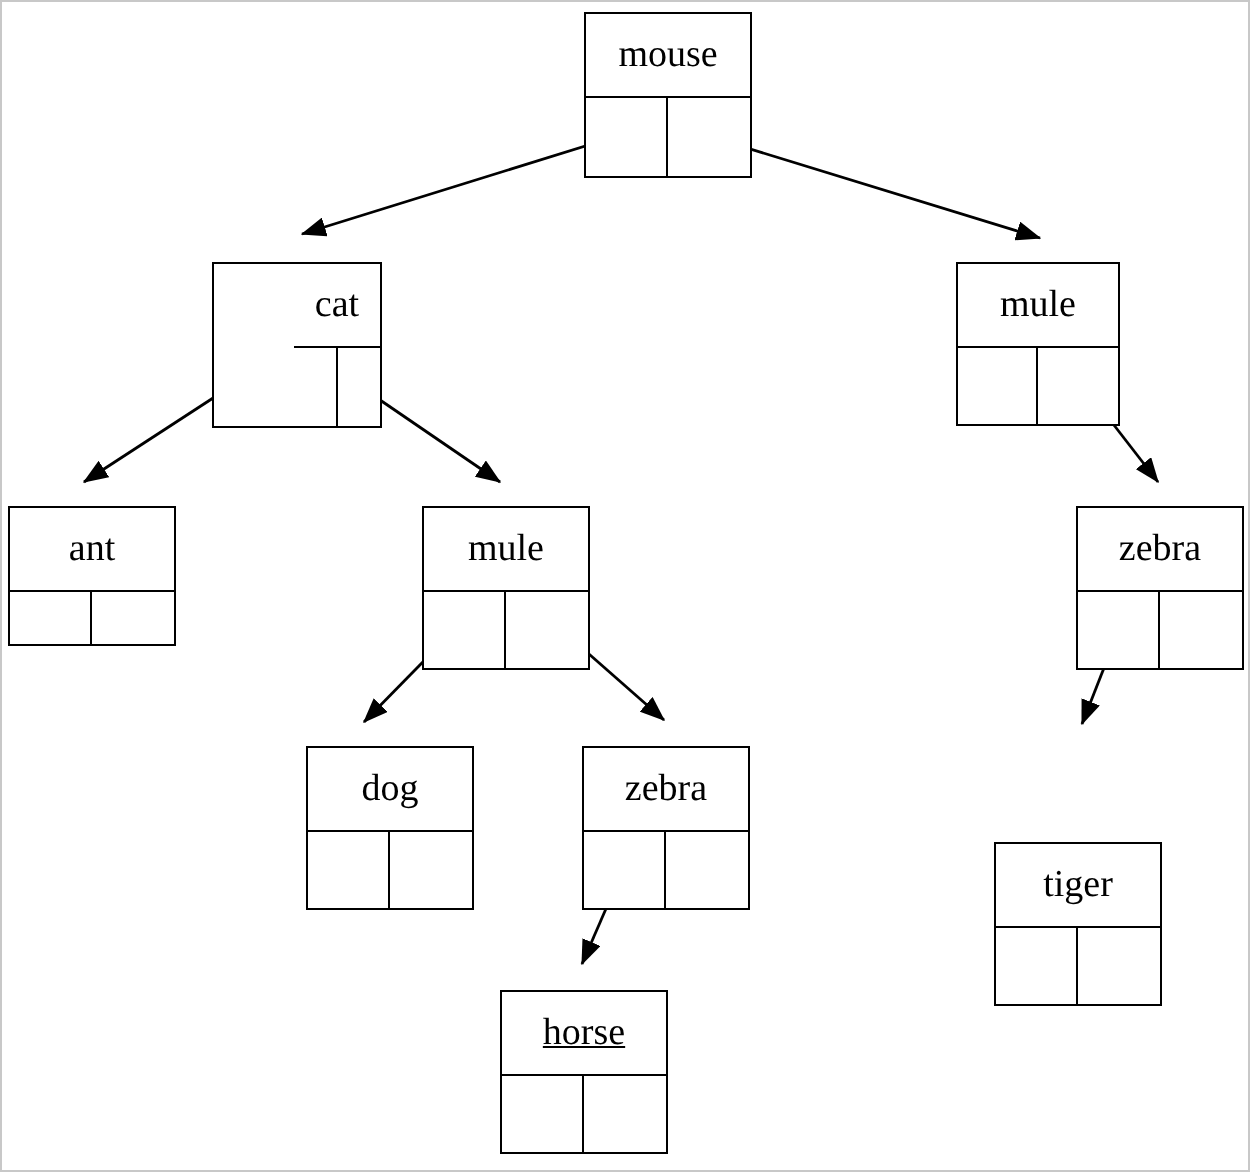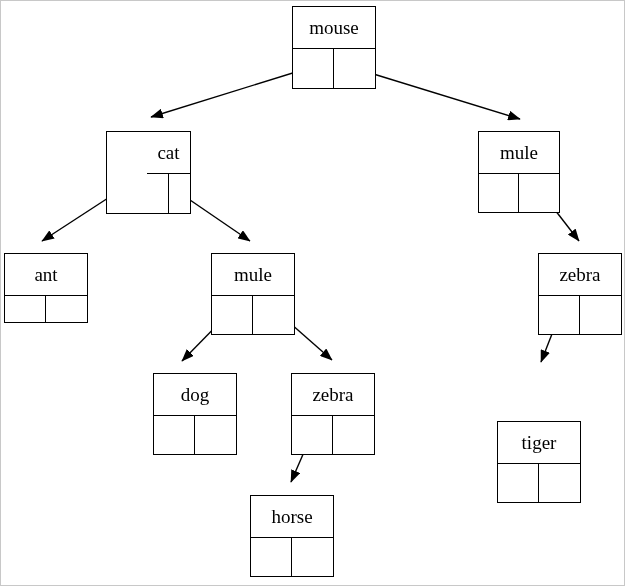--- a/index.html
+++ b/index.html
@@ -141,21 +141,21 @@
           <div class="ptr right"></div>
         </div>
       </div>
       <div class="node" style="left: 496px; top: 372px; width: 84px; height: 82px; margin-top: 48px;">
         <div class="node-label">tiger</div>
         <div class="node-pointers">
           <div class="ptr left"></div>
           <div class="ptr right"></div>
         </div>
       </div>
-      <div class="node" style="left: 249px; top: 494px; width: 84px; height: 82px;">
+      <div class="node" style="left: 249px; top: 494px; width: 84px; height: 82px; text-decoration: underline;">
         <div class="node-label">horse</div>
         <div class="node-pointers">
           <div class="ptr left"></div>
           <div class="ptr right"></div>
         </div>
       </div>
     </div>
 
 </div>
 

